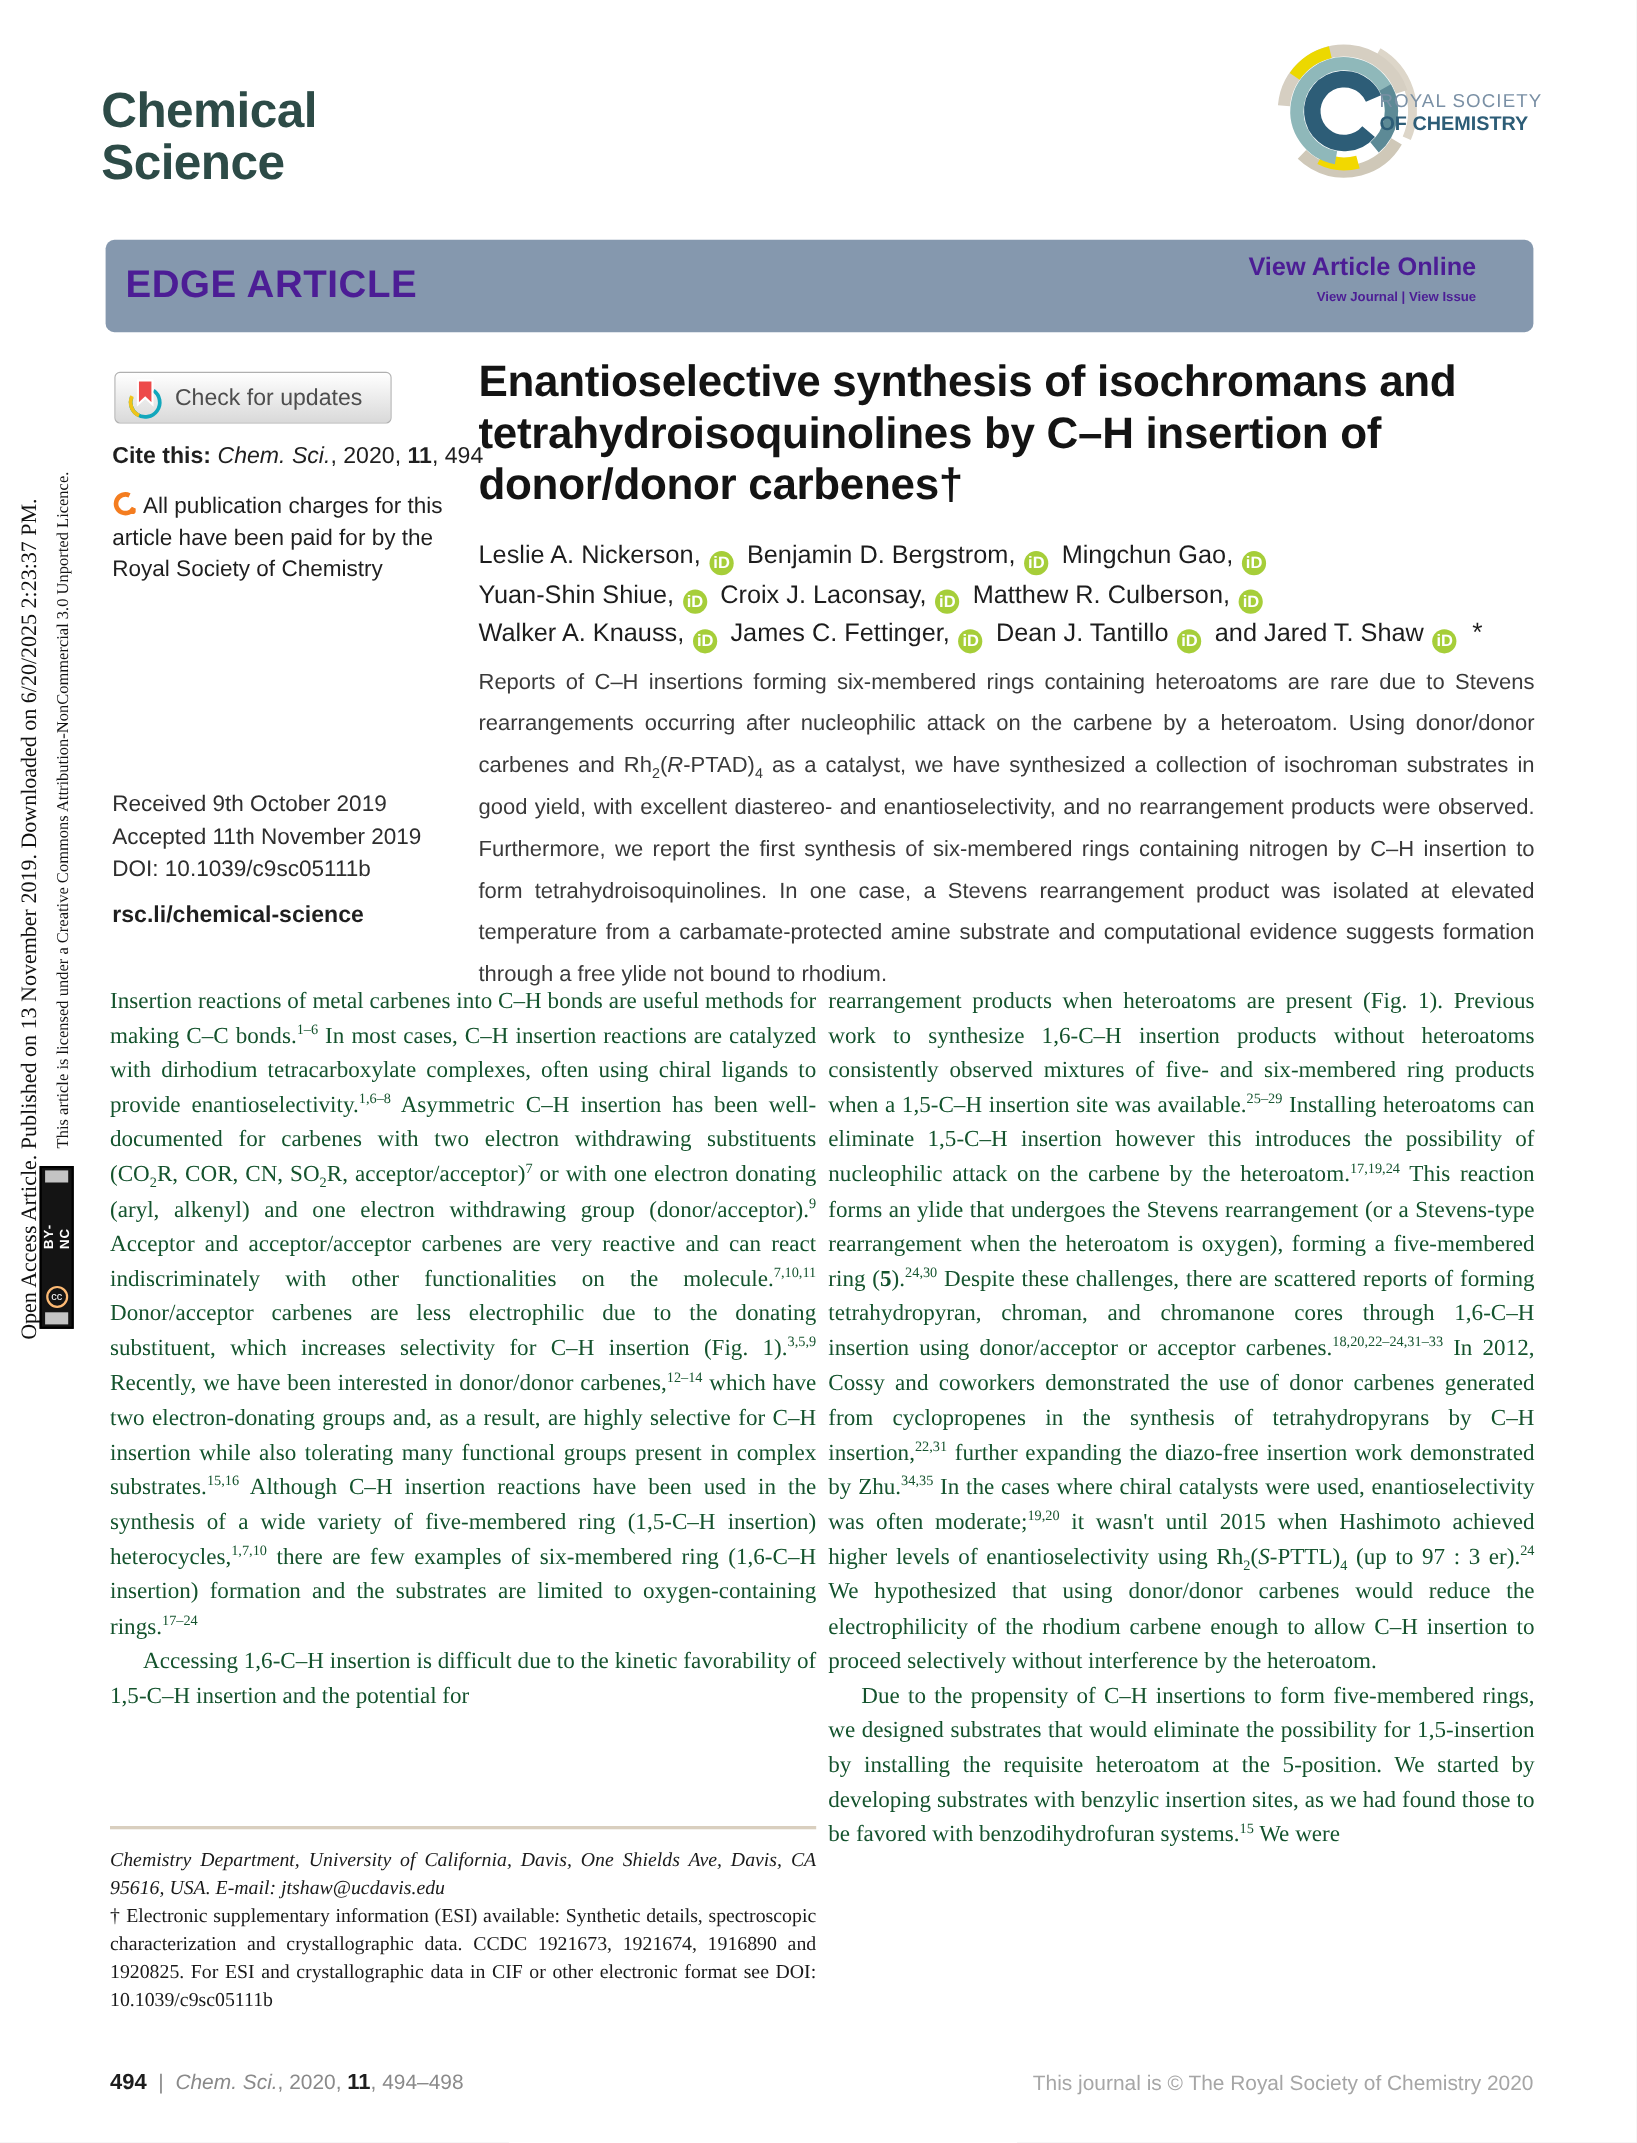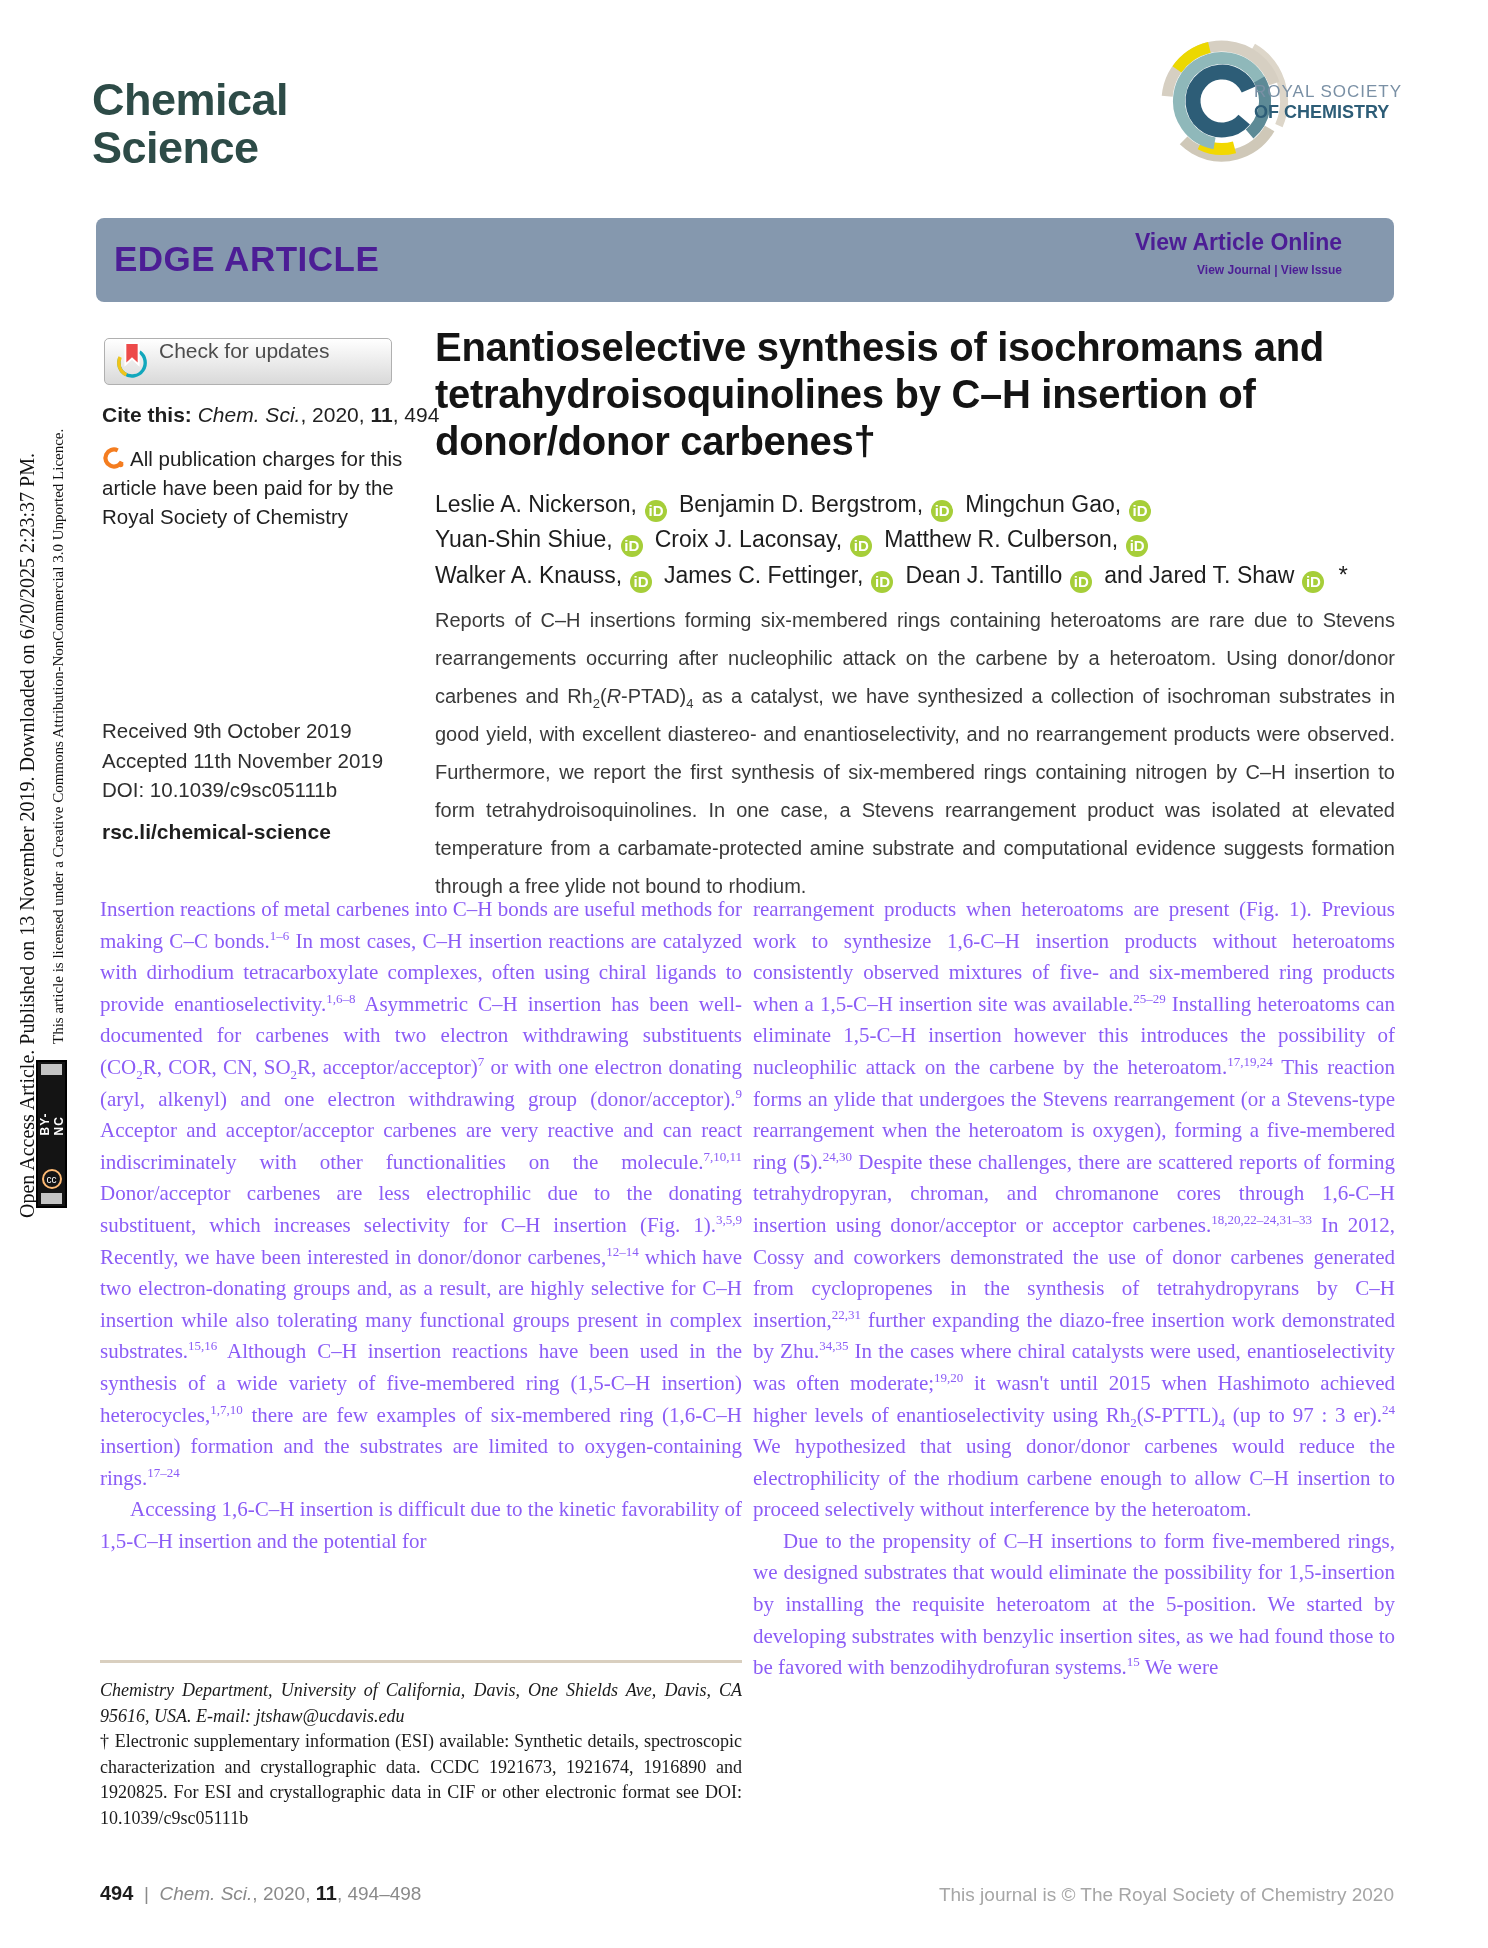--- a/index.html
+++ b/index.html
@@ -15,22 +15,22 @@
 
   
   .banner{position:absolute;left:96px;top:218px;width:1298px;height:84px;background:#8598ae;
           border-radius:8px;color:#4c1d95;}
   .banner-title{position:absolute;left:18px;top:21px;font-size:35px;font-weight:700;letter-spacing:0.5px;}
   .banner-right{position:absolute;right:52px;top:11px;text-align:right;}
   .view-article{font-size:23px;font-weight:700;cursor:pointer;}
   .view-links{font-size:12px;font-weight:700;margin-top:7px;cursor:pointer;}
 
   
-  .check-btn{position:absolute;left:104px;top:338px;width:288px;height:47px;border:1px solid #b0b0b0;
-             border-radius:5px;background:linear-gradient(#ffffff,#d9d9d9);display:flex;align-items:flex-start;
+  .check-btn{position:absolute;left:104px;top:338px;width:252px;height:47px;border:1px solid #b0b0b0;
+             border-radius:5px;background:linear-gradient(#ffffff,#d9d9d9);display:flex;align-items:center;
              gap:10px;padding:0 10px;box-sizing:border-box;cursor:pointer;}
   .check-label{font-size:21px;color:#4d4d4d;}
   .cite{position:absolute;left:102px;top:403px;font-size:21px;color:#1f1f1f;}
   .oa-note{position:absolute;left:102px;top:444px;width:315px;font-size:20.5px;line-height:29px;color:#1f1f1f;}
   .oa-icon-svg{vertical-align:-5px;margin-right:4px;}
   .dates{position:absolute;left:102px;top:716px;font-size:20.5px;line-height:30px;color:#2e2e2e;}
   .doi{position:absolute;left:102px;top:778px;font-size:20.5px;color:#2e2e2e;}
   .rsc-link{position:absolute;left:102px;top:820px;font-size:21px;font-weight:700;color:#1f1f1f;cursor:pointer;}
 
   
@@ -40,21 +40,21 @@
   .author-line{white-space:nowrap;}
   .orcid{display:inline-flex;align-items:center;justify-content:center;width:22px;height:22px;
          border-radius:50%;background:#a6ce39;color:#fff;font-size:15px;font-weight:700;
          margin:0 12px 0 8px;vertical-align:-4px;cursor:pointer;}
   .star{font-size:24px;margin-left:2px;}
   .abstract{position:absolute;left:435px;top:601px;width:960px;font-size:20px;line-height:38px;
             color:#3a3a3a;text-align:justify;}
 
   
   .col{position:absolute;top:894px;width:642px;font-family:"Liberation Serif",serif;font-size:21px;
-       line-height:31.6px;color:#8b5cf6;text-align:justify;}
+       line-height:31.6px;color:#14532d;text-align:justify;}
   .col1{left:100px;}
   .col2{left:753px;}
   .body-para{margin:0;}
   .body-para.indent{text-indent:30px;}
   sup,sub{font-size:13px;line-height:0;}
 
   
   .footnote-rule{position:absolute;left:100px;top:1660px;width:642px;height:3px;background:#d9cfbf;}
   .footnote{position:absolute;left:100px;top:1678px;width:642px;font-family:"Liberation Serif",serif;
             font-size:18px;line-height:25.5px;color:#1a1a1a;text-align:justify;}

